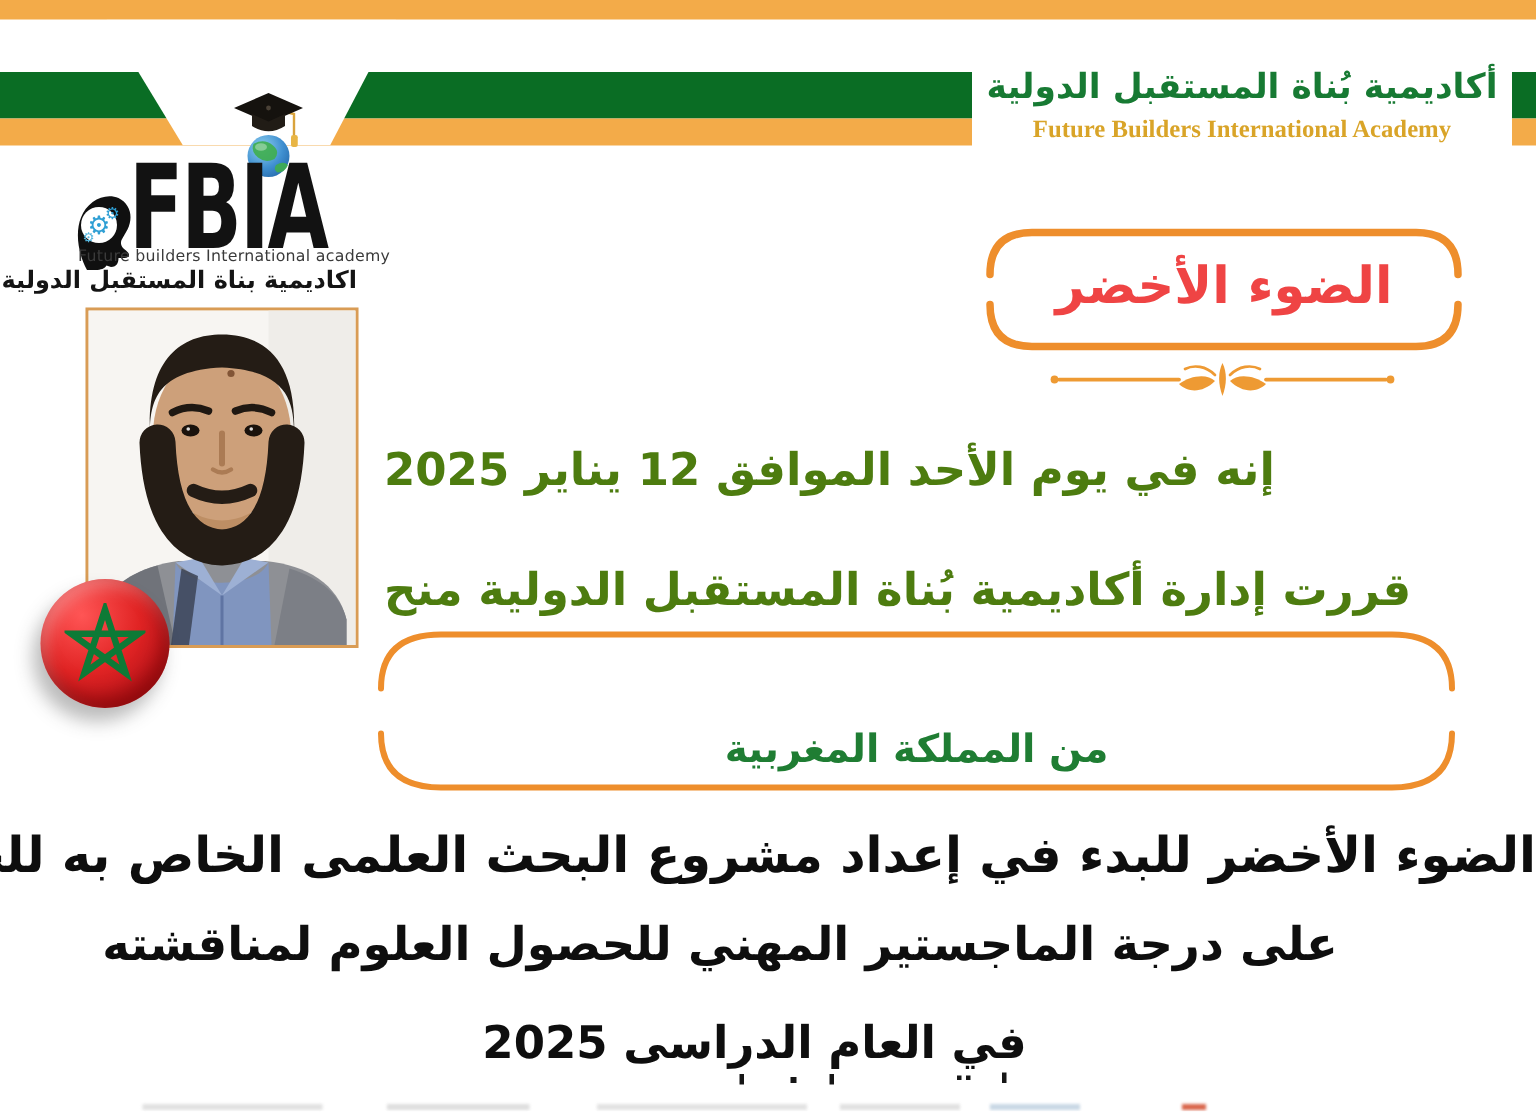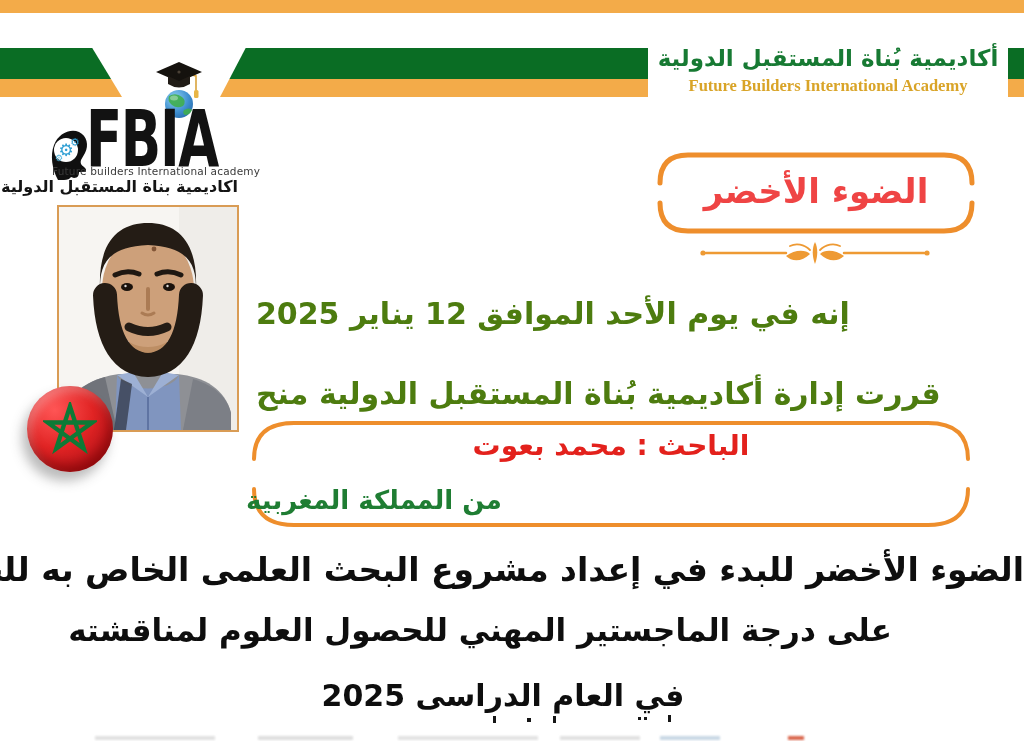--- a/index.html
+++ b/index.html
@@ -54,21 +54,21 @@
   }
   .ornament{position:absolute;left:698px;top:240px;width:234px;height:26px;}
   
   .stmt{position:absolute;left:256px;width:768px;text-align:left;direction:rtl;color:#4d7c0f;font-weight:bold;font-size:30px;white-space:nowrap;}
   .stmt-1{top:296px;}
   .stmt-2{top:376px;}
   
   .res-box{position:absolute;left:246px;top:411px;width:730px;height:126px;}
   .res-box svg{position:absolute;inset:0;}
   .res-name{position:absolute;left:0;top:18px;width:100%;text-align:center;direction:rtl;color:#E3211C;font-weight:bold;font-size:28px;white-space:nowrap;}
-  .res-country{position:absolute;left:0;top:74px;width:100%;text-align:left;direction:rtl;color:#1F7D33;font-weight:bold;font-size:26px;white-space:nowrap;}
+  .res-country{position:absolute;left:0;top:74px;width:100%;text-align:center;direction:rtl;color:#1F7D33;font-weight:bold;font-size:26px;white-space:nowrap;}
   
   .grant{position:absolute;text-align:center;direction:rtl;color:#0e0e0e;font-weight:bold;white-space:nowrap;}
   .grant-1{left:0;top:550px;width:1024px;font-size:33px;}
   .grant-2{left:0;top:612px;width:960px;font-size:31px;}
   .grant-3{left:0;top:678px;width:960px;font-size:30px;margin-left:23px;}
   
   .cut-mark{position:absolute;background:#161616;}
   .cut-smudge{position:absolute;top:736px;height:4px;opacity:.55;filter:blur(1px);}
 </style>
 </head>
@@ -183,21 +183,20 @@
   </div>
 
   <div class="stmt stmt-1">إنه في يوم الأحد الموافق 12 يناير 2025</div>
   <div class="stmt stmt-2">قررت إدارة أكاديمية بُناة المستقبل الدولية منح</div>
 
   <div class="res-box">
     <svg viewBox="0 0 730 126">
       <path d="M8,48 Q8,12 48,12 L682,12 Q722,12 722,48" fill="none" stroke="#EE8E2C" stroke-width="4" stroke-linecap="round"></path>
       <path d="M8,78 Q8,114 48,114 L682,114 Q722,114 722,78" fill="none" stroke="#EE8E2C" stroke-width="4" stroke-linecap="round"></path>
     </svg>
-    <div class="res-name">الباحث : محمد بعوت</div>
     <div class="res-country">من المملكة المغربية</div>
   </div>
 
   <div class="grant grant-1">الضوء الأخضر للبدء في إعداد مشروع البحث العلمى الخاص به للحصول</div>
   <div class="grant grant-2">على درجة الماجستير المهني للحصول العلوم لمناقشته</div>
   <div class="grant grant-3">في العام الدراسى 2025</div>
 
   <div>
     <div class="cut-mark" style="left:493px;top:716px;width:3px;height:7px;"></div>
     <div class="cut-mark" style="left:527px;top:718px;width:4px;height:4px;"></div>

